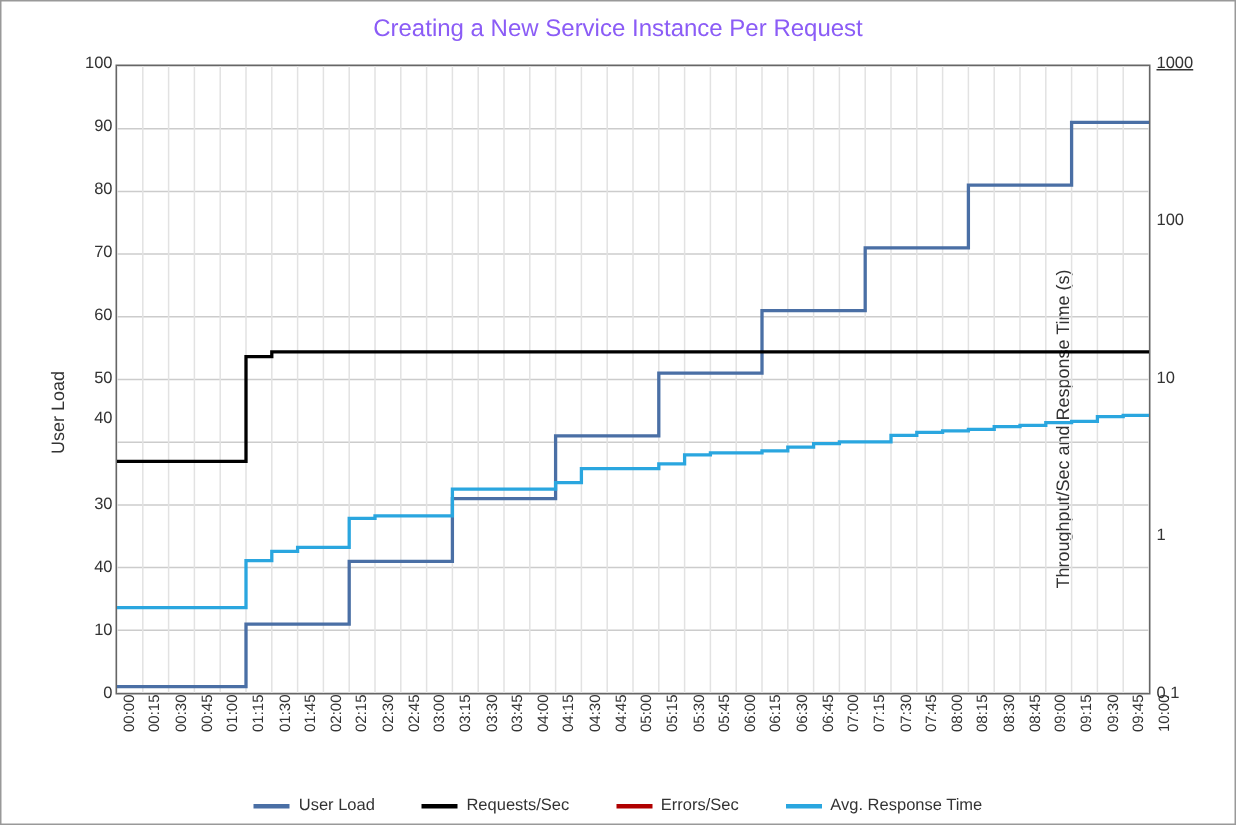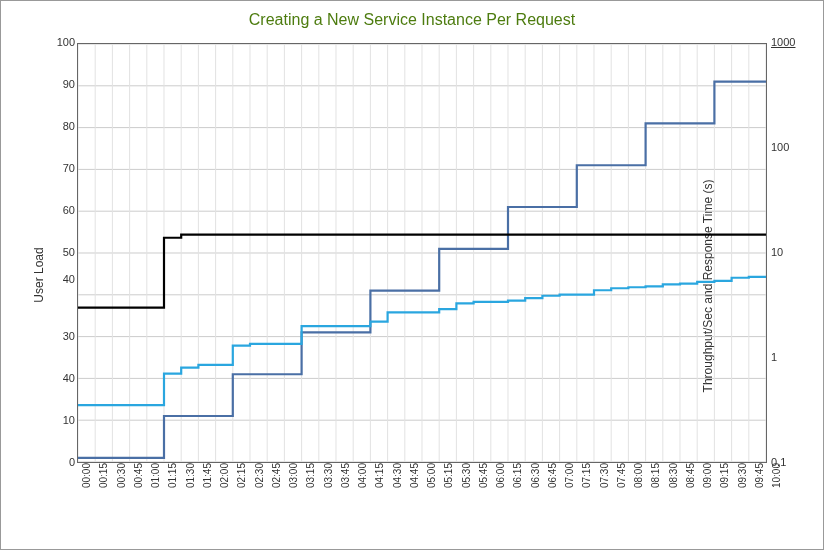--- a/index.html
+++ b/index.html
@@ -1,18 +1,18 @@
 <!DOCTYPE html>
 <html><head>
 <meta charset="utf-8">
 <style>
   html, body { margin: 0; padding: 0; background: #fff; }
   body { width: 824px; height: 550px; font-family: Arial, sans-serif; position: relative; }
   .chart-frame { position: absolute; left: 0; top: 0; right: 0; bottom: 0; border: 1px solid #999; box-sizing: border-box; }
-  .title { position: absolute; left: 0; right: 0; top: 10px; text-align: center; font-size: 16px; color: #4d7c0f; }
+  .title { position: absolute; left: 0; right: 0; top: 10px; text-align: center; font-size: 16px; color: #8b5cf6; }
   .plot-area { position: absolute; left: 76px; top: 42px; width: 690px; height: 420px; border: 1px solid #666; box-sizing: border-box; }
   .ylabel-left { position: absolute; left: 10px; top: 50%; transform: translateY(-50%) rotate(-90deg); transform-origin: center; font-size: 12px; color: #333; white-space: nowrap; }
   .ylabel-right { position: absolute; right: 8px; top: 52%; transform: translateY(-50%) rotate(-90deg); transform-origin: center; font-size: 12px; color: #333; white-space: nowrap; }
   .tick-left { position: absolute; right: calc(100% - 74px); font-size: 11px; color: #333; text-align: right; width: 30px; }
   .tick-right { position: absolute; left: 770px; font-size: 11px; color: #333; }
   .tick-x { position: absolute; top: 464px; font-size: 10px; color: #333; transform: rotate(-90deg); transform-origin: left top; text-align: right; width: 40px; }
   .legend { position: absolute; left: 0; right: 0; bottom: 6px; text-align: center; font-size: 11px; color: #333; }
   .legend-item { display: inline-block; margin: 0 14px; }
   .legend-swatch { display: inline-block; width: 24px; height: 3px; vertical-align: middle; margin-right: 6px; }
   svg.plot-svg { position: absolute; left: 0; top: 0; width: 100%; height: 100%; }
@@ -150,13 +150,27 @@
       <div class="tick-x" style="left: 649.25px; top: 502px;">08:15</div>
       <div class="tick-x" style="left: 666.5px; top: 502px;">08:30</div>
       <div class="tick-x" style="left: 683.75px; top: 502px;">08:45</div>
       <div class="tick-x" style="left: 701px; top: 502px;">09:00</div>
       <div class="tick-x" style="left: 718.25px; top: 502px;">09:15</div>
       <div class="tick-x" style="left: 735.5px; top: 502px;">09:30</div>
       <div class="tick-x" style="left: 752.75px; top: 502px;">09:45</div>
       <div class="tick-x" style="left: 770px; top: 502px;">10:00</div>
     </div>
 
+  <div class="legend">
+    <span class="legend-item">
+      <span class="legend-swatch" id="sw0" style="background: rgb(74, 111, 165);"></span><span>User Load</span>
+    </span>
+    <span class="legend-item">
+      <span class="legend-swatch" id="sw1" style="background: rgb(0, 0, 0);"></span><span>Requests/Sec</span>
+    </span>
+    <span class="legend-item">
+      <span class="legend-swatch" id="sw2" style="background: rgb(176, 0, 0);"></span><span>Errors/Sec</span>
+    </span>
+    <span class="legend-item">
+      <span class="legend-swatch" id="sw3" style="background: rgb(42, 166, 223);"></span><span>Avg. Response Time</span>
+    </span>
+  </div>
 </div>
 
 </body></html>

